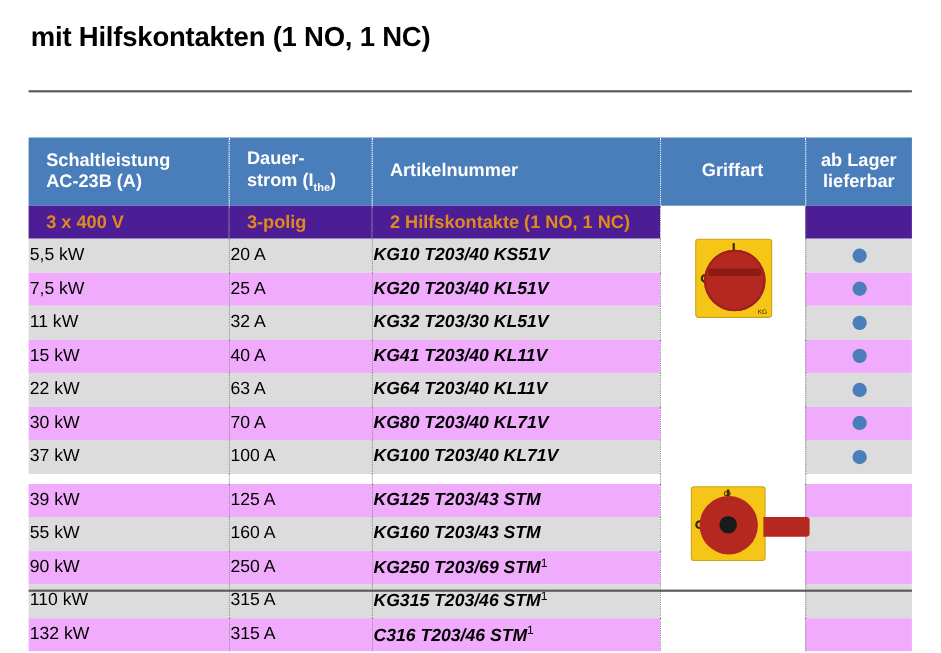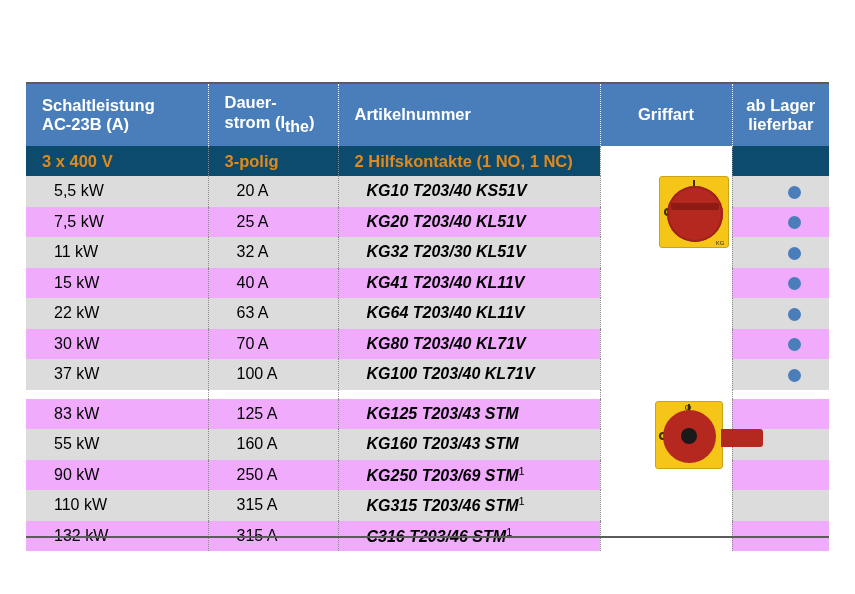--- a/index.html
+++ b/index.html
@@ -35,20 +35,21 @@
   .table-wrap {
     position: absolute;
     left: 26px;
     top: 84px;
     width: 803px;
   }
   table.main {
     border-collapse: collapse;
     width: 803px;
     table-layout: fixed;
+    margin-top: 41px;
   }
   table.main td, table.main th {
     padding: 0;
     vertical-align: middle;
   }
 
   
   .c1 { width: 182px; }
   .c2 { width: 130px; }
   .c3 { width: 262px; }
@@ -66,39 +67,39 @@
     text-align: left;
     padding: 0 0 0 16px;
     border-right: 1px dotted #ffffff;
     vertical-align: middle;
   }
   tr.header th.center {
     text-align: center;
     padding-left: 0;
   }
   tr.header th:last-child { border-right: none; }
-  .sub { font-size: 16px; vertical-align: sub; text-align: right; }
+  .sub { font-size: 10px; vertical-align: sub; text-align: right; }
 
   
   tr.subhead td {
-    background: #0c4a6e;
+    background: #4c1d95;
     color: #e08a1e;
     font-weight: bold;
     font-size: 16.5px;
     height: 30px;
     padding-left: 16px;
     border-right: 1px dotted #8a8a8a;
   }
   tr.subhead td:last-child { border-right: none; }
 
   
   tr.data td {
     height: 30.5px;
     font-size: 16px;
-    padding-left: 28px;
+    padding-left: 1px;
     border-right: 1px dotted #8a8a8a;
     color: #000;
   }
   tr.data td:last-child { border-right: none; }
   tr.data.shade td { background: #dcdcdc; }
   tr.data.plain td { background: #f0abfc; }
   td.art {
     color: #6b8fc4;
     font-style: italic;
     font-weight: bold;
@@ -267,20 +268,21 @@
   .footnote .fnmark {
     font-size: 11px;
     vertical-align: super;
   }
 </style>
 </head>
 <body>
 
 <div class="page">
 
+  <div class="page-title">mit Hilfskontakten (1 NO, 1 NC)</div>
 
   <div class="table-wrap">
     <div class="rule-top" style="top:-2px;"></div>
 
     <table class="main">
       <colgroup>
         <col class="c1">
           <col class="c2">
           <col class="c3">
           <col class="c4">
@@ -374,21 +376,21 @@
 
         <tr class="gap">
           <td></td>
             <td></td>
             <td></td>
             <td class="griff-cell"></td>
             <td></td>
         </tr>
 
         <tr class="data plain">
-          <td>83 kW</td>
+          <td>39 kW</td>
           <td>125 A</td>
           <td class="art">KG125 T203/43 STM</td>
           <td class="griff-cell" rowspan="5">
             <div style="position:relative;width:100%;height:100%;">
               <div class="switchB">
                 <div class="phi">Φ</div>
                 <div class="tickI"></div>
                 <div class="tickO"></div>
                 <div class="knob"></div>
                 <div class="center"></div>

